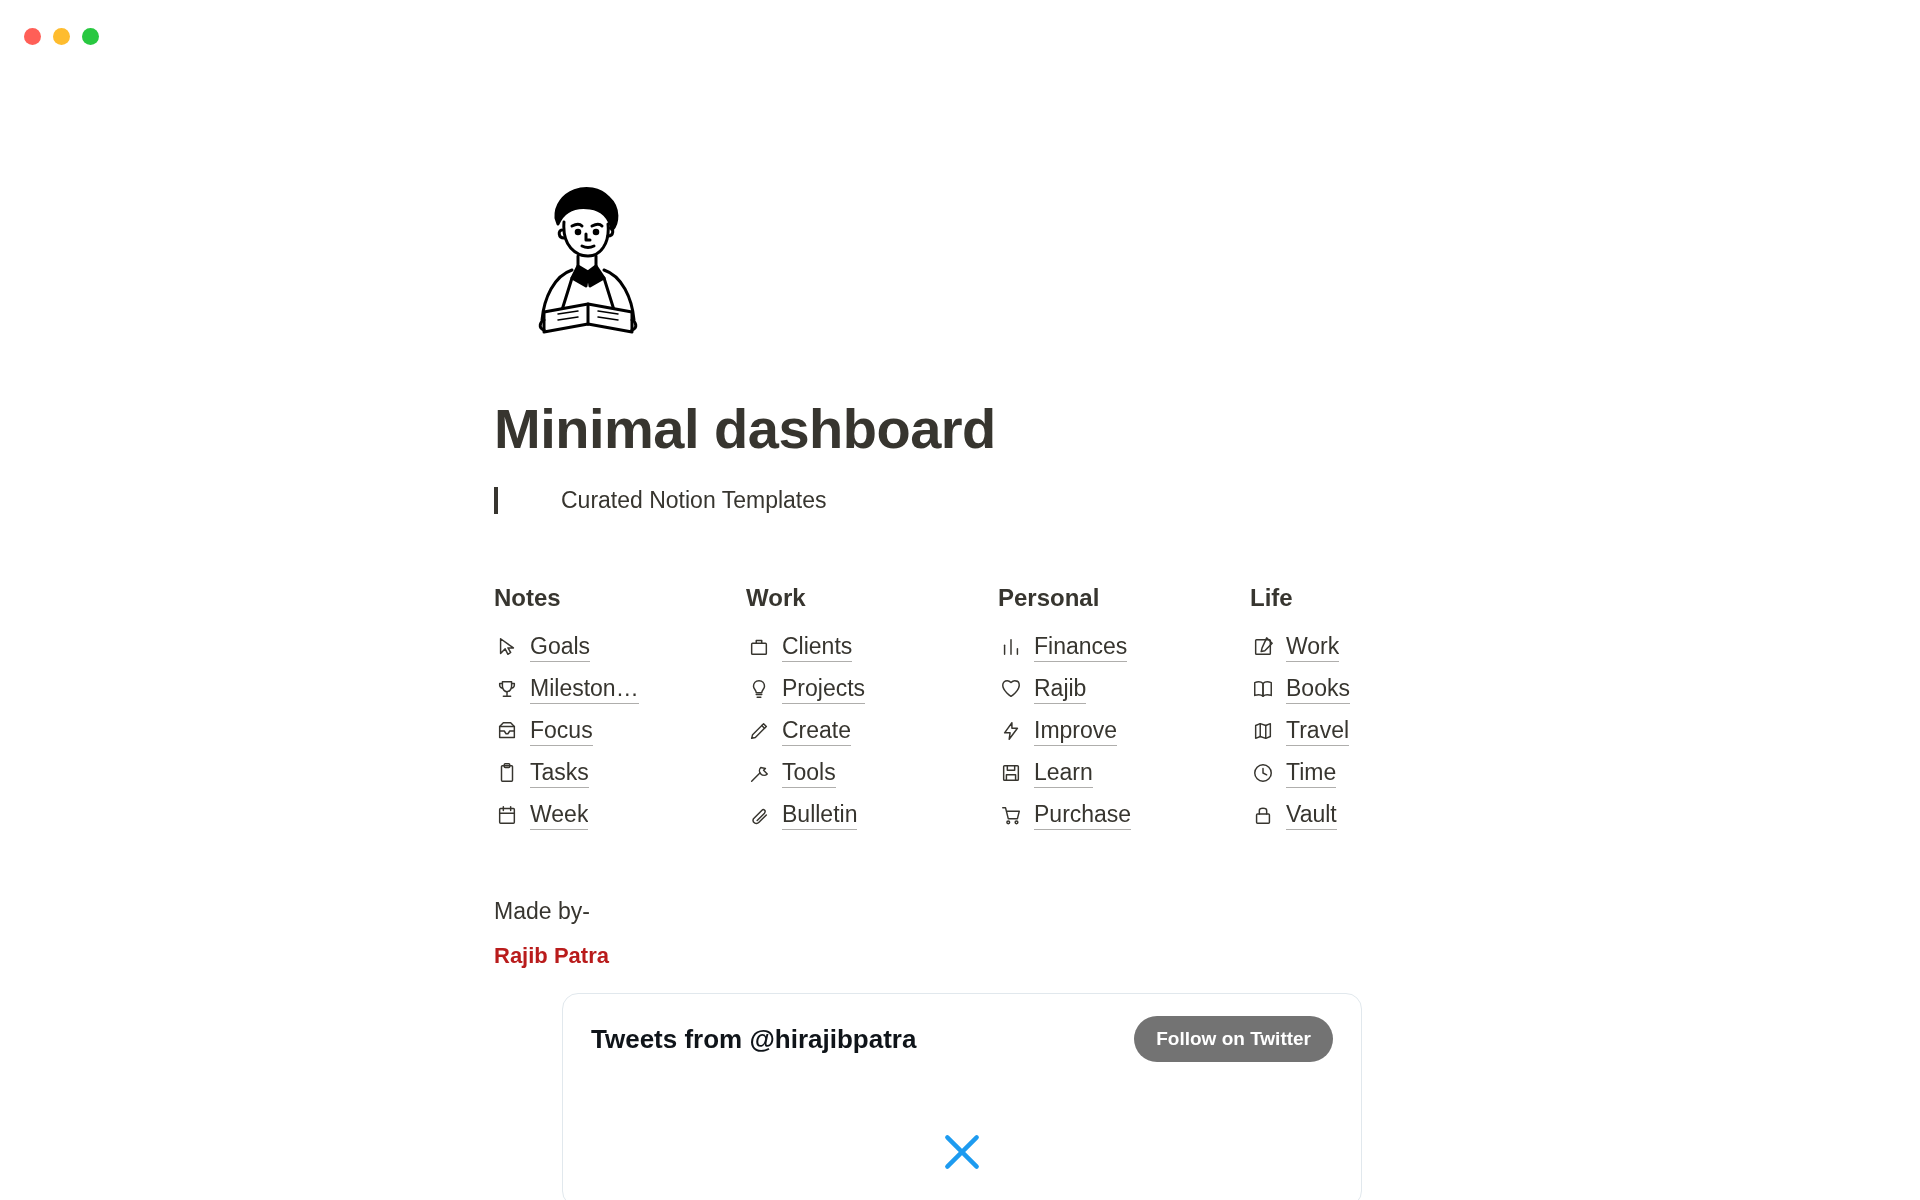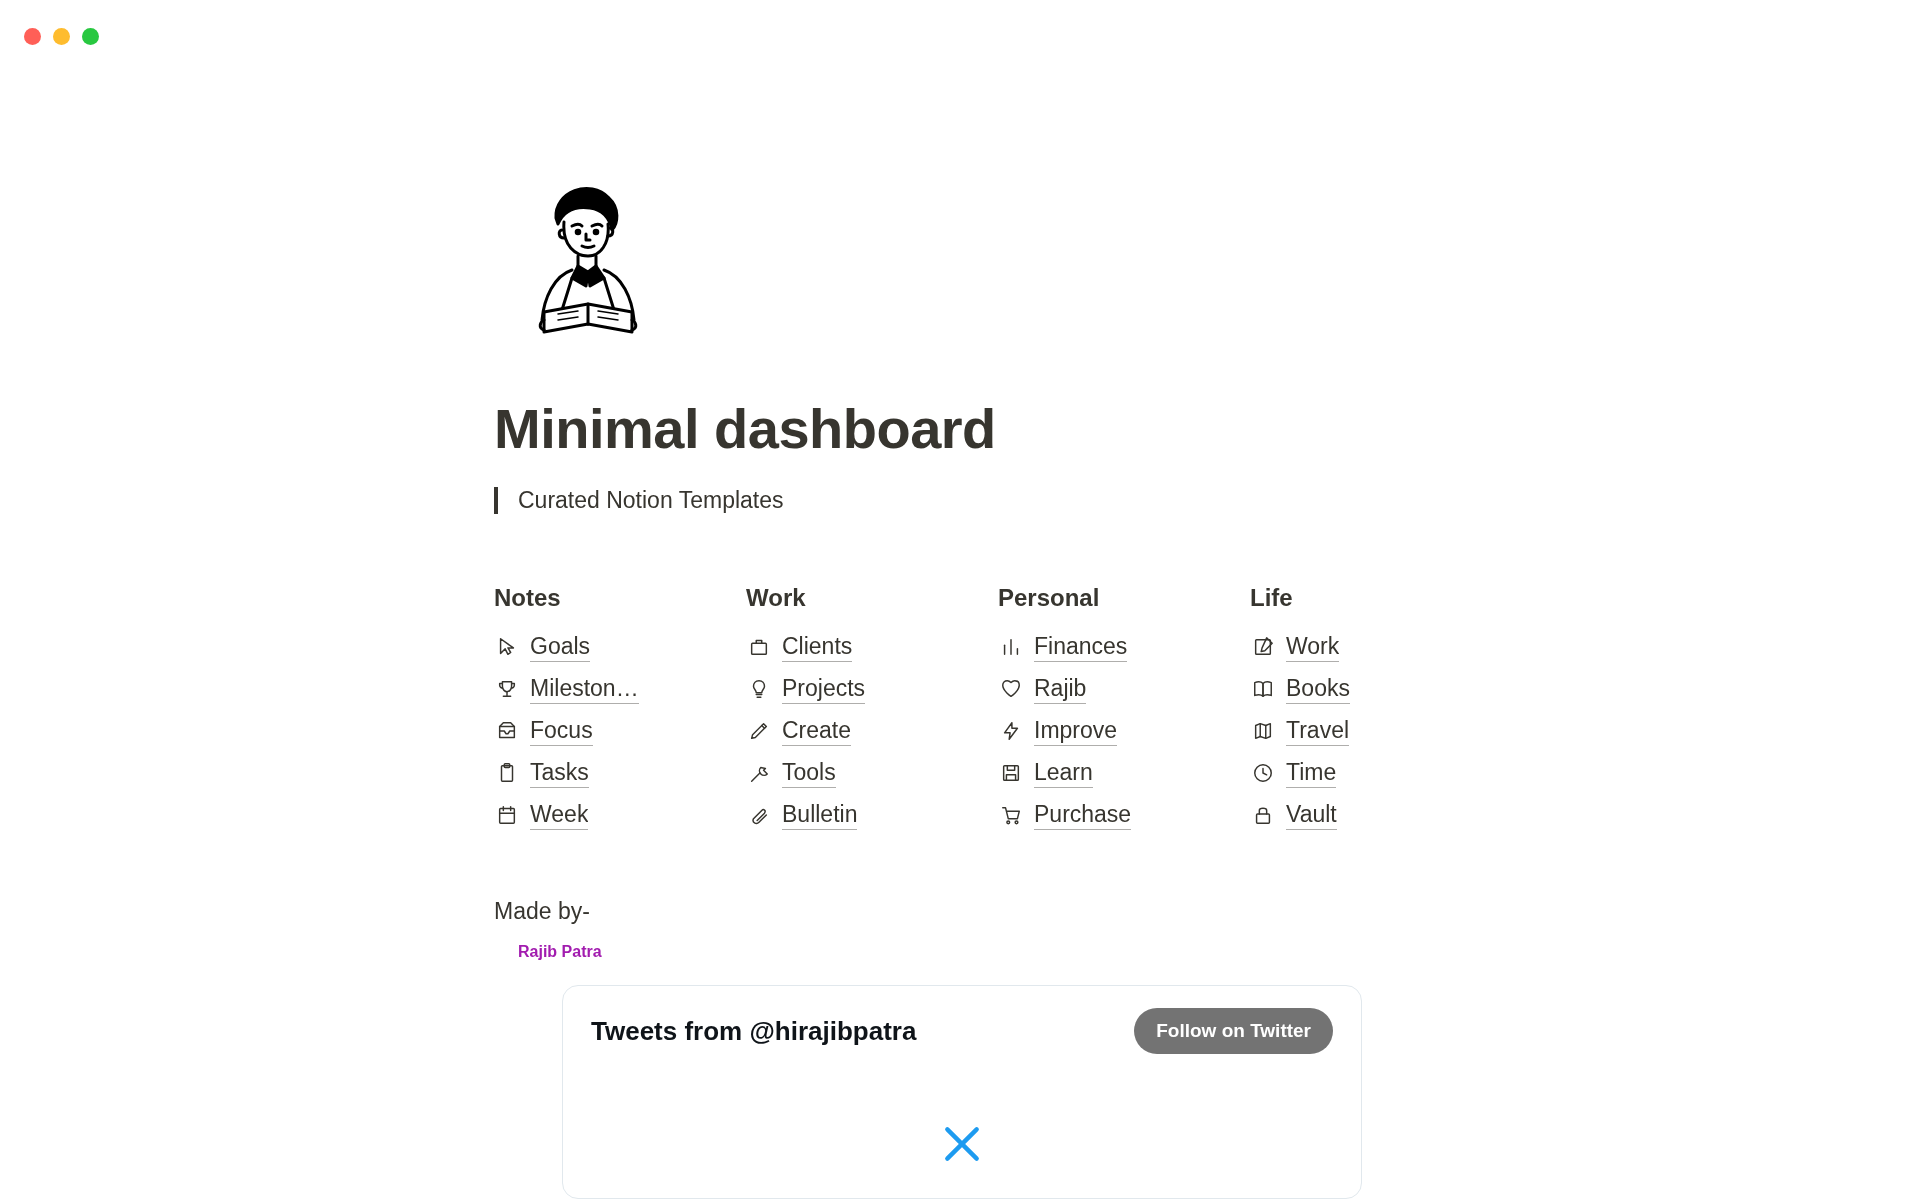--- a/index.html
+++ b/index.html
@@ -48,20 +48,21 @@
   }
 
   .quote-block {
     border-left: 4px solid #37352f;
     padding-left: 20px;
     margin-bottom: 70px;
   }
   .quote-text {
     font-size: 23px;
     color: #37352f;
+    margin-left: 43px;
   }
 
   .columns {
     display: flex;
     gap: 0;
     margin-bottom: 62px;
   }
   .column {
     width: 252px;
     flex-shrink: 0;
@@ -106,25 +107,24 @@
     text-overflow: ellipsis;
     max-width: 130px;
   }
 
   .made-by-label {
     font-size: 23px;
     color: #37352f;
     margin-bottom: 18px;
   }
   .author-name {
-    font-size: 16px;
+    font-size: 22px;
     font-weight: 700;
-    color: #a21caf;
+    color: #b91c1c;
     margin-bottom: 24px;
-    margin-left: 24px;
   }
 
   .tweet-embed {
     margin-left: 68px;
     width: 800px;
     border: 1px solid #e1e8ed;
     border-radius: 16px;
     background: #fff;
   }
   .tweet-header {

